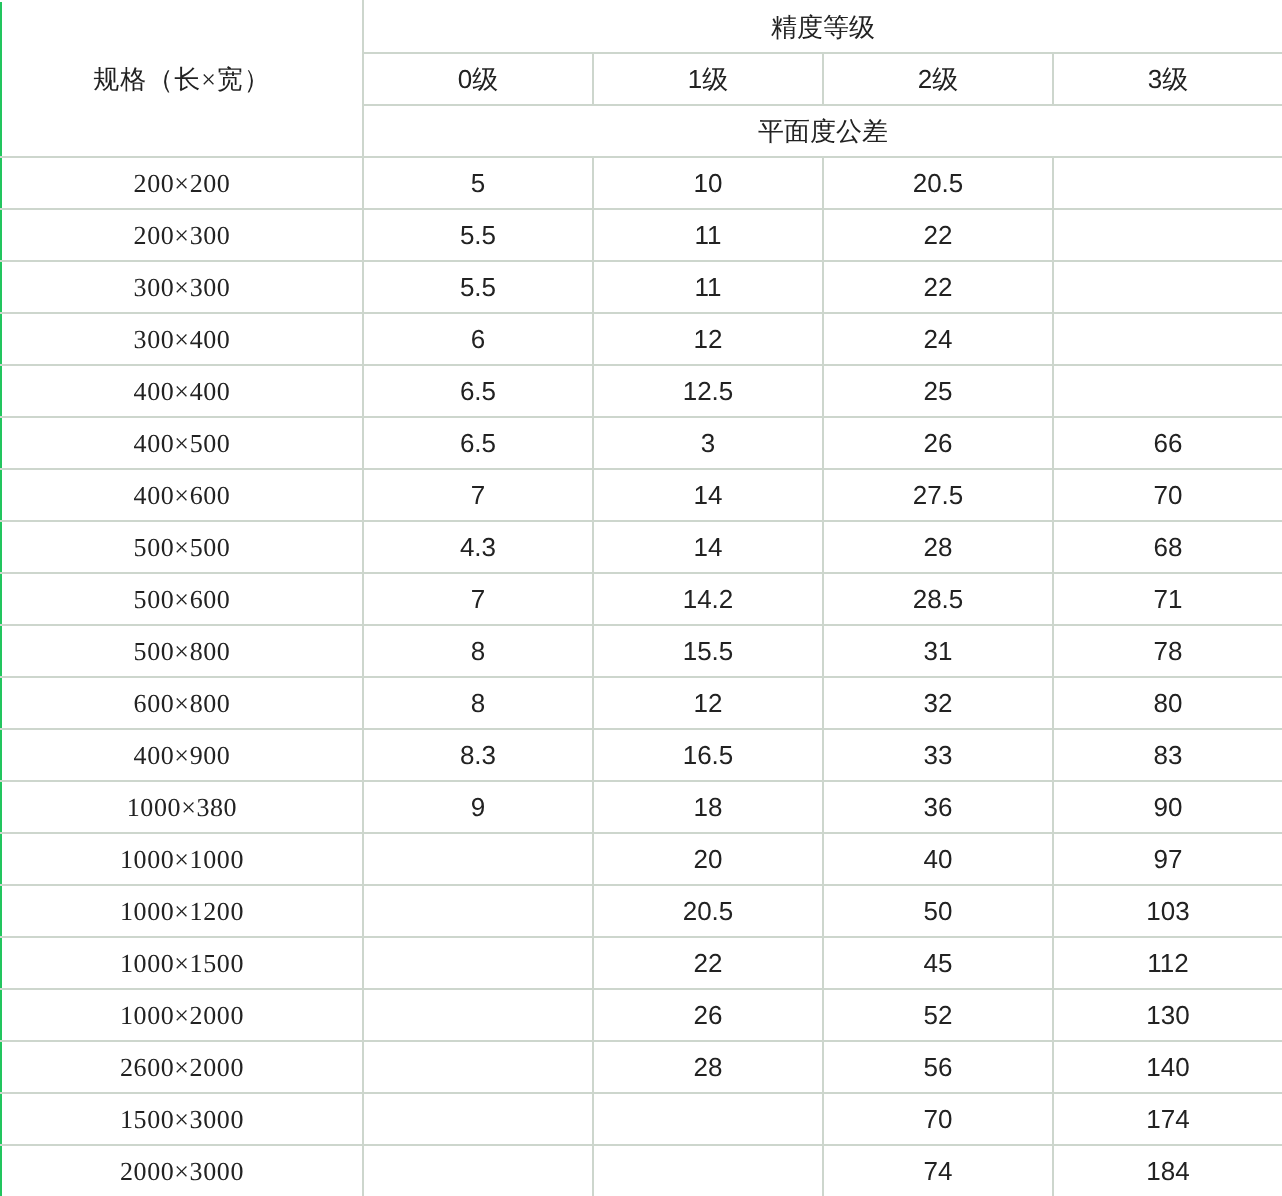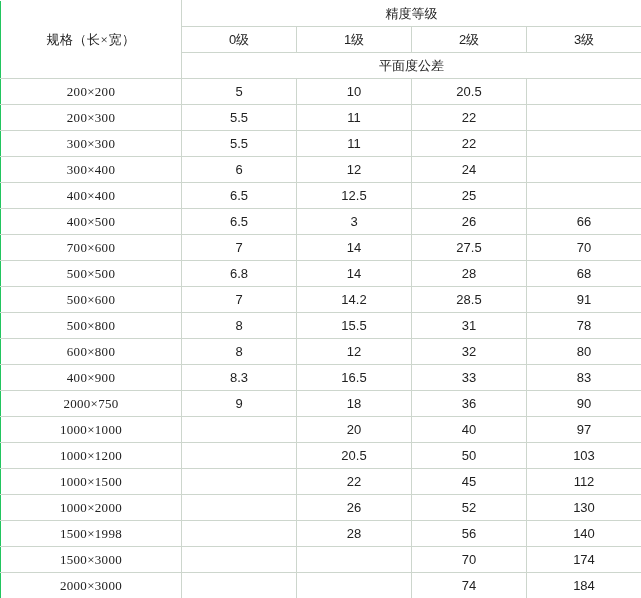--- a/index.html
+++ b/index.html
@@ -124,39 +124,39 @@
       <td class="val-cell outer-right"></td>
     </tr>
     <tr>
       <td class="spec-cell outer-left">400×500</td>
       <td class="val-cell">6.5</td>
       <td class="val-cell">3</td>
       <td class="val-cell">26</td>
       <td class="val-cell outer-right">66</td>
     </tr>
     <tr>
-      <td class="spec-cell outer-left">700×600</td>
+      <td class="spec-cell outer-left">400×600</td>
       <td class="val-cell">7</td>
       <td class="val-cell">14</td>
       <td class="val-cell">27.5</td>
       <td class="val-cell outer-right">70</td>
     </tr>
     <tr>
       <td class="spec-cell outer-left">500×500</td>
-      <td class="val-cell">6.8</td>
+      <td class="val-cell">4.3</td>
       <td class="val-cell">14</td>
       <td class="val-cell">28</td>
       <td class="val-cell outer-right">68</td>
     </tr>
     <tr>
       <td class="spec-cell outer-left">500×600</td>
       <td class="val-cell">7</td>
       <td class="val-cell">14.2</td>
       <td class="val-cell">28.5</td>
-      <td class="val-cell outer-right">91</td>
+      <td class="val-cell outer-right">71</td>
     </tr>
     <tr>
       <td class="spec-cell outer-left">500×800</td>
       <td class="val-cell">8</td>
       <td class="val-cell">15.5</td>
       <td class="val-cell">31</td>
       <td class="val-cell outer-right">78</td>
     </tr>
     <tr>
       <td class="spec-cell outer-left">600×800</td>
@@ -166,21 +166,21 @@
       <td class="val-cell outer-right">80</td>
     </tr>
     <tr>
       <td class="spec-cell outer-left">400×900</td>
       <td class="val-cell">8.3</td>
       <td class="val-cell">16.5</td>
       <td class="val-cell">33</td>
       <td class="val-cell outer-right">83</td>
     </tr>
     <tr>
-      <td class="spec-cell outer-left">2000×750</td>
+      <td class="spec-cell outer-left">1000×380</td>
       <td class="val-cell">9</td>
       <td class="val-cell">18</td>
       <td class="val-cell">36</td>
       <td class="val-cell outer-right">90</td>
     </tr>
     <tr>
       <td class="spec-cell outer-left">1000×1000</td>
       <td class="val-cell blank-cell"></td>
       <td class="val-cell">20</td>
       <td class="val-cell">40</td>
@@ -201,21 +201,21 @@
       <td class="val-cell outer-right">112</td>
     </tr>
     <tr>
       <td class="spec-cell outer-left">1000×2000</td>
       <td class="val-cell blank-cell"></td>
       <td class="val-cell">26</td>
       <td class="val-cell">52</td>
       <td class="val-cell outer-right">130</td>
     </tr>
     <tr>
-      <td class="spec-cell outer-left">1500×1998</td>
+      <td class="spec-cell outer-left">2600×2000</td>
       <td class="val-cell blank-cell"></td>
       <td class="val-cell">28</td>
       <td class="val-cell">56</td>
       <td class="val-cell outer-right">140</td>
     </tr>
     <tr>
       <td class="spec-cell outer-left">1500×3000</td>
       <td class="val-cell blank-cell"></td>
       <td class="val-cell blank-cell"></td>
       <td class="val-cell">70</td>

